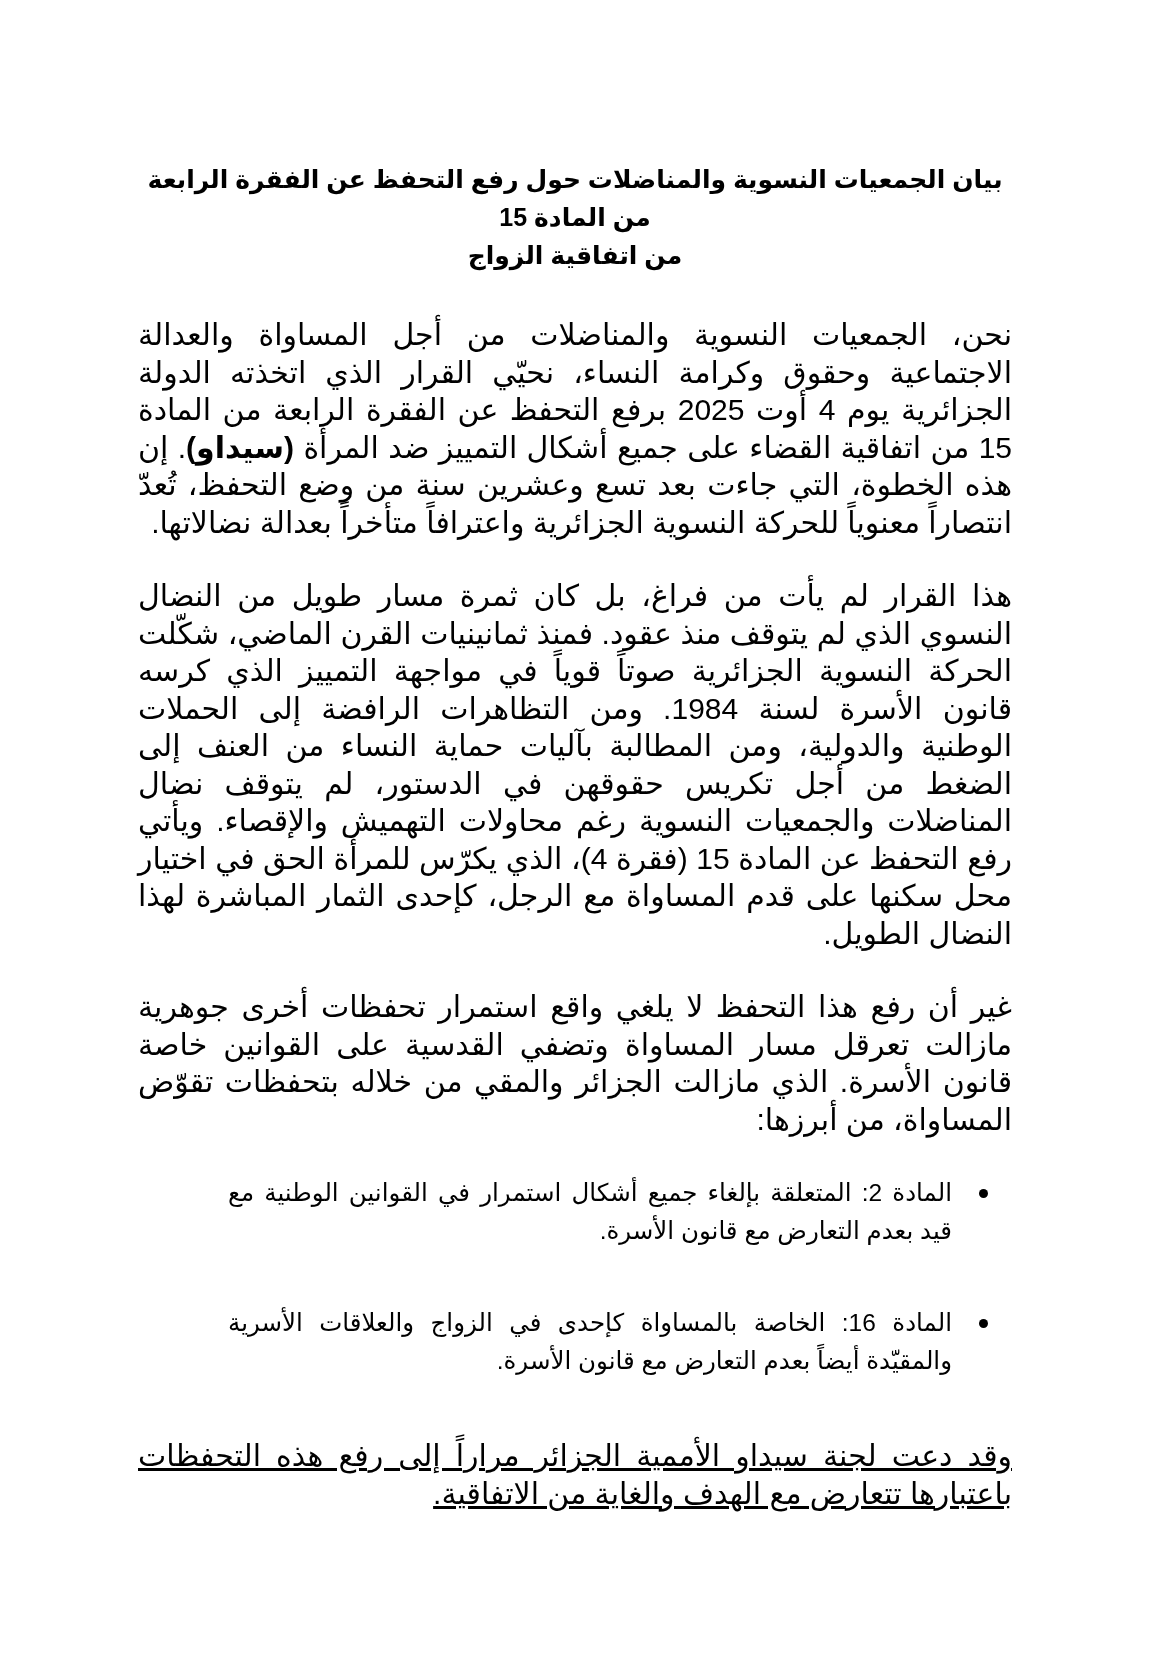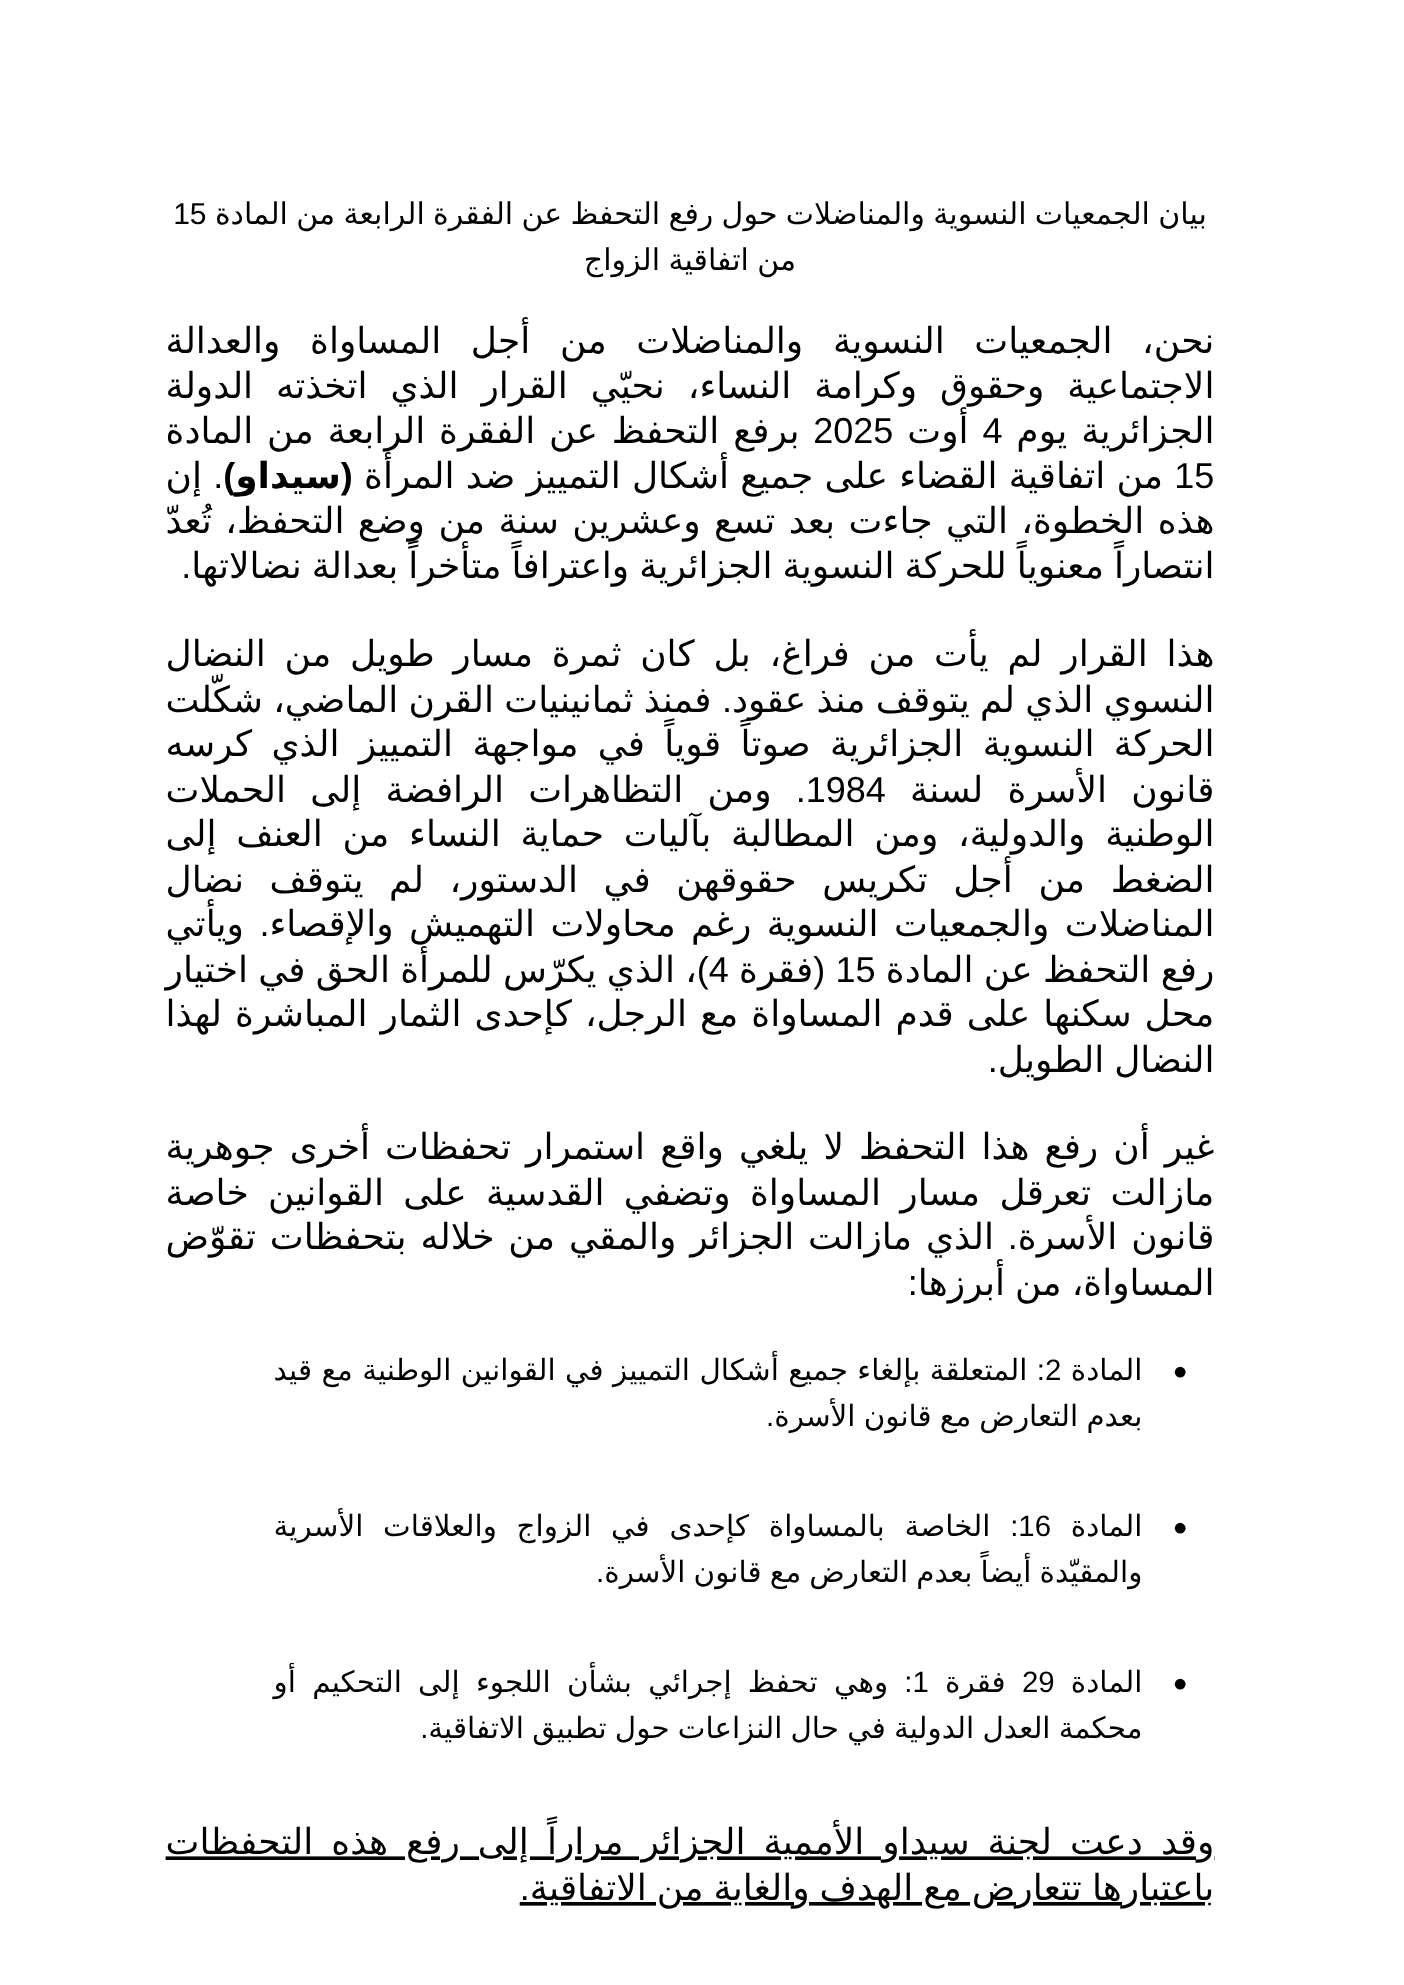--- a/index.html
+++ b/index.html
@@ -17,24 +17,24 @@
     }
     .page {
       position: absolute;
       left: 138px;
       top: 160px;
       width: 874px;
       direction: rtl;
     }
     .title {
       text-align: center;
-      font-weight: normal;
+      font-weight: bold;
       font-size: 25px;
       line-height: 38px;
-      margin: 0 0 30px 0;
+      margin: 0 0 42px 0;
     }
     .para {
       text-align: justify;
       text-align-last: right;
       font-size: 30px;
       line-height: 37.5px;
       margin: 0 0 36px 0;
     }
     .bullets {
       list-style: none;
@@ -79,27 +79,23 @@
 
   <p class="para"><span>نحن، الجمعيات النسوية والمناضلات من أجل المساواة والعدالة الاجتماعية وحقوق وكرامة النساء، نحيّي القرار الذي اتخذته الدولة الجزائرية يوم 4 أوت 2025 برفع التحفظ عن الفقرة الرابعة من المادة 15 من اتفاقية القضاء على جميع أشكال التمييز ضد المرأة </span><b class="inline-bold">(سيداو)</b><span>. إن هذه الخطوة، التي جاءت بعد تسع وعشرين سنة من وضع التحفظ، تُعدّ انتصاراً معنوياً للحركة النسوية الجزائرية واعترافاً متأخراً بعدالة نضالاتها.</span></p>
 
   <p class="para">هذا القرار لم يأت من فراغ، بل كان ثمرة مسار طويل من النضال النسوي الذي لم يتوقف منذ عقود. فمنذ ثمانينيات القرن الماضي، شكّلت الحركة النسوية الجزائرية صوتاً قوياً في مواجهة التمييز الذي كرسه قانون الأسرة لسنة 1984. ومن التظاهرات الرافضة إلى الحملات الوطنية والدولية، ومن المطالبة بآليات حماية النساء من العنف إلى الضغط من أجل تكريس حقوقهن في الدستور، لم يتوقف نضال المناضلات والجمعيات النسوية رغم محاولات التهميش والإقصاء. ويأتي رفع التحفظ عن المادة 15 (فقرة 4)، الذي يكرّس للمرأة الحق في اختيار محل سكنها على قدم المساواة مع الرجل، كإحدى الثمار المباشرة لهذا النضال الطويل.</p>
 
   <p class="para">غير أن رفع هذا التحفظ لا يلغي واقع استمرار تحفظات أخرى جوهرية مازالت تعرقل مسار المساواة وتضفي القدسية على القوانين خاصة قانون الأسرة. الذي مازالت الجزائر والمقي من خلاله بتحفظات تقوّض المساواة، من أبرزها:</p>
 
   <ul class="bullets">
     <li class="bullet-item">
       <span class="bullet-dot"></span>
-      <span>المادة 2: المتعلقة بإلغاء جميع أشكال التمييز في القوانين الوطنية مع قيد بعدم التعارض مع قانون الأسرة.</span>
+      <span>المادة 2: المتعلقة بإلغاء جميع أشكال استمرار في القوانين الوطنية مع قيد بعدم التعارض مع قانون الأسرة.</span>
     </li>
     <li class="bullet-item">
       <span class="bullet-dot"></span>
       <span>المادة 16: الخاصة بالمساواة كإحدى في الزواج والعلاقات الأسرية والمقيّدة أيضاً بعدم التعارض مع قانون الأسرة.</span>
-    </li>
-    <li class="bullet-item">
-      <span class="bullet-dot"></span>
-      <span>المادة 29 فقرة 1: وهي تحفظ إجرائي بشأن اللجوء إلى التحكيم أو محكمة العدل الدولية في حال النزاعات حول تطبيق الاتفاقية.</span>
     </li>
   </ul>
 
   <p class="para final">وقد دعت لجنة سيداو الأممية الجزائر مراراً إلى رفع هذه التحفظات باعتبارها تتعارض مع الهدف والغاية من الاتفاقية.</p>
 
 </div>
 
 </body></html>

